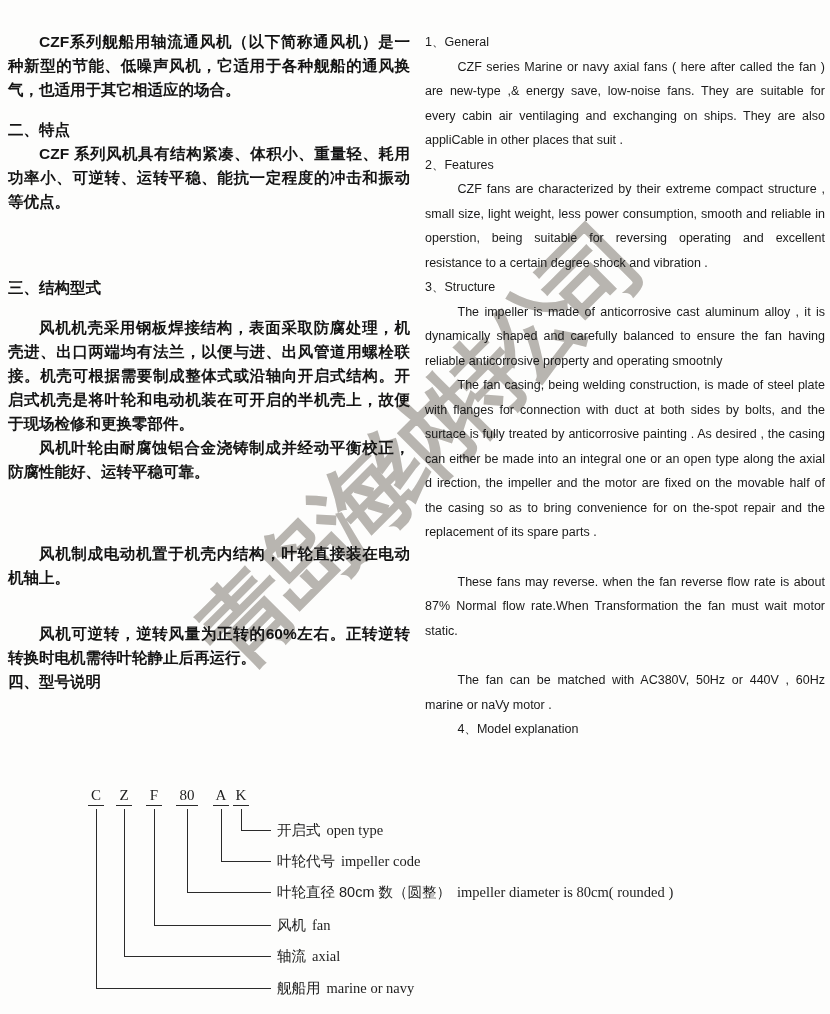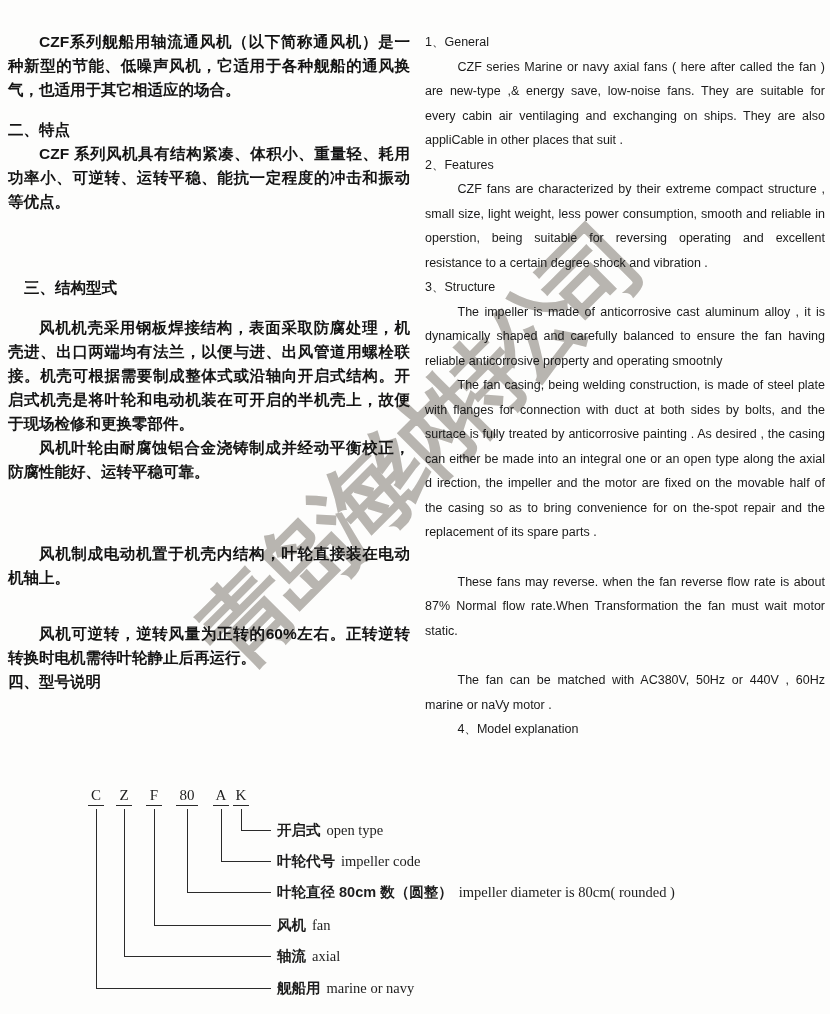--- a/index.html
+++ b/index.html
@@ -32,34 +32,34 @@
     text-align:justify;text-indent:2em;margin:0;
   }
   
   .en-h{font-size:12.5px;line-height:24.5px;color:#1a1a1a;margin:0;}
   .en-p{
     font-size:12.5px;line-height:24.5px;color:#1a1a1a;
     text-align:justify;text-indent:2.6em;margin:0;
   }
   .indent-h{text-indent:2.6em;}
 
-  .mt26{margin-top:16px;} .mt62{margin-top:62px;margin-left:16px;} .mt58{margin-top:58px;}
+  .mt26{margin-top:16px;} .mt62{margin-top:62px;} .mt58{margin-top:58px;}
   .mt32{margin-top:32px;} .mt28{margin-top:28px;} .mt25{margin-top:25px;}
 
   
   .diagram{position:absolute;left:0;top:782px;width:830px;height:232px;z-index:2;
     font-family:"Liberation Serif",serif;color:#1d1d1d;}
   .code-letter{
     position:absolute;top:4px;height:18px;line-height:18px;
     text-align:center;font-size:15px;
     border-bottom:1.5px solid #2a2a2a;padding-bottom:1px;
   }
   .elbow{position:absolute;border-left:1.5px solid #2a2a2a;border-bottom:1.5px solid #2a2a2a;}
   .d-label{position:absolute;left:277px;height:22px;line-height:22px;white-space:nowrap;font-size:14.5px;}
-  .d-label .zh{font-family:"Liberation Sans",sans-serif;font-weight:bold;margin-right:6px;}
+  .d-label .zh{font-family:"Liberation Sans",sans-serif;font-weight:normal;margin-right:6px;}
   .d-label .en{font-family:"Liberation Serif",serif;}
 </style>
 </head>
 <body>
 
 <div class="page">
 
   <div class="watermark">青岛海纳特公司</div>
 
   <div class="col col-left">

